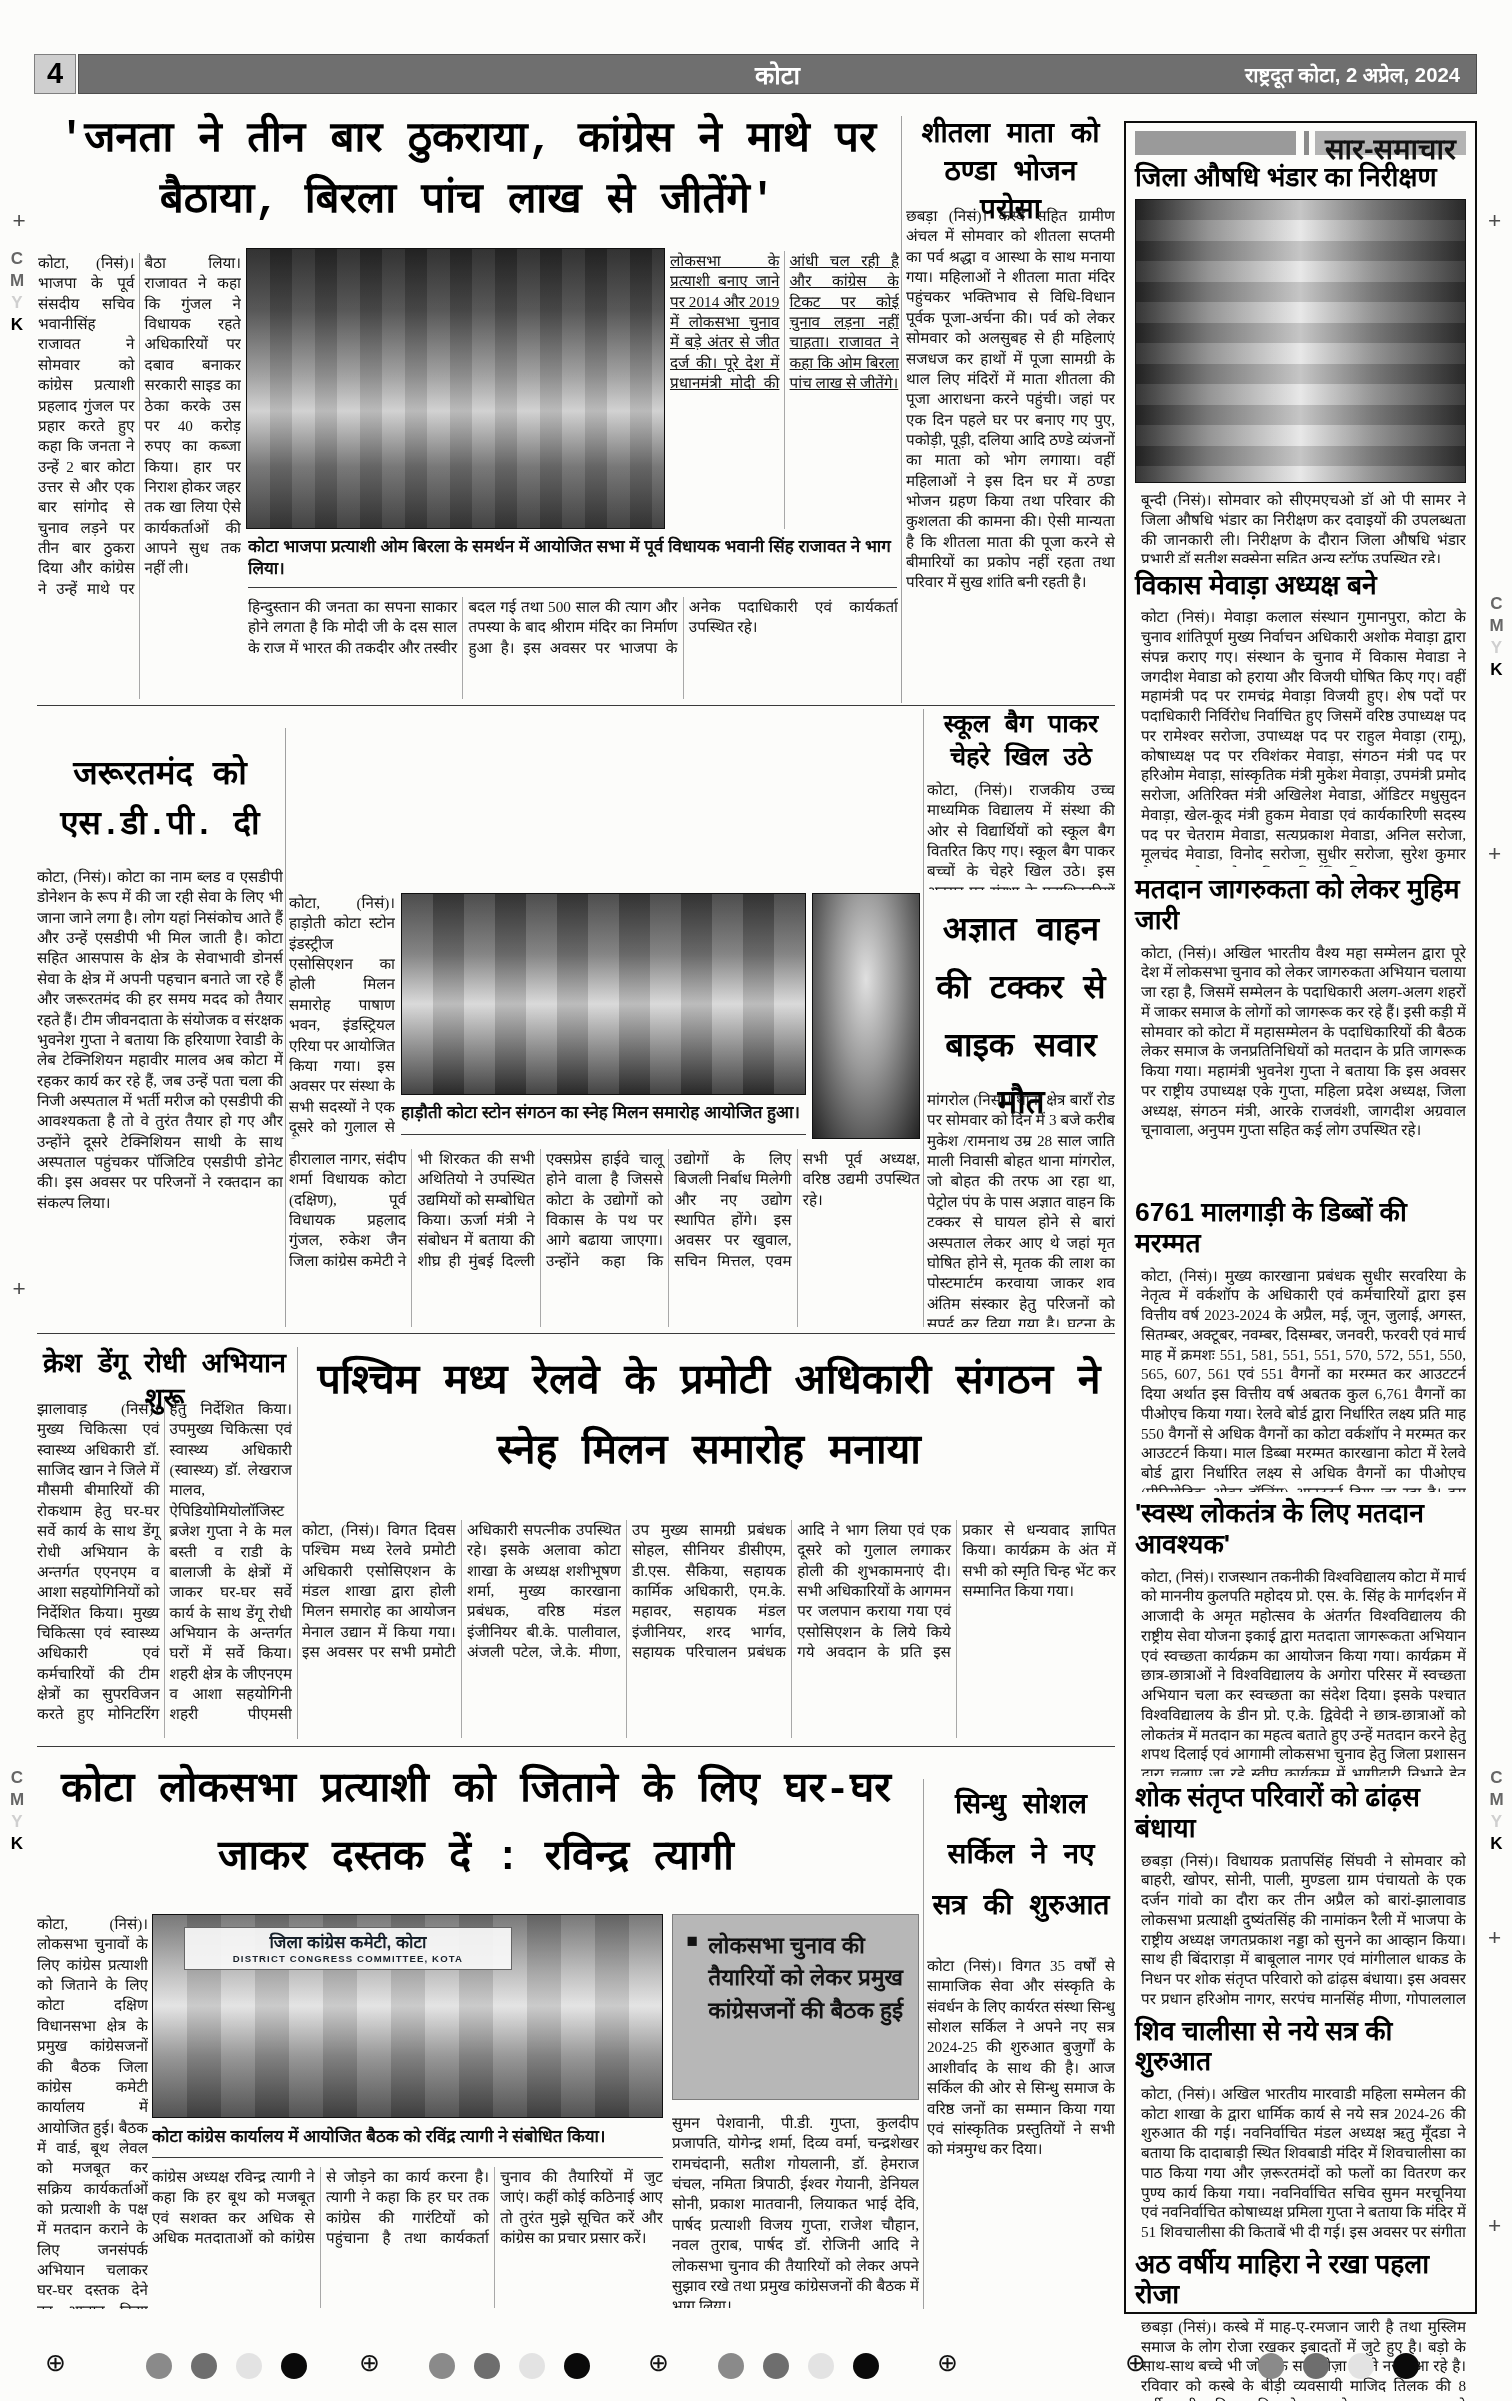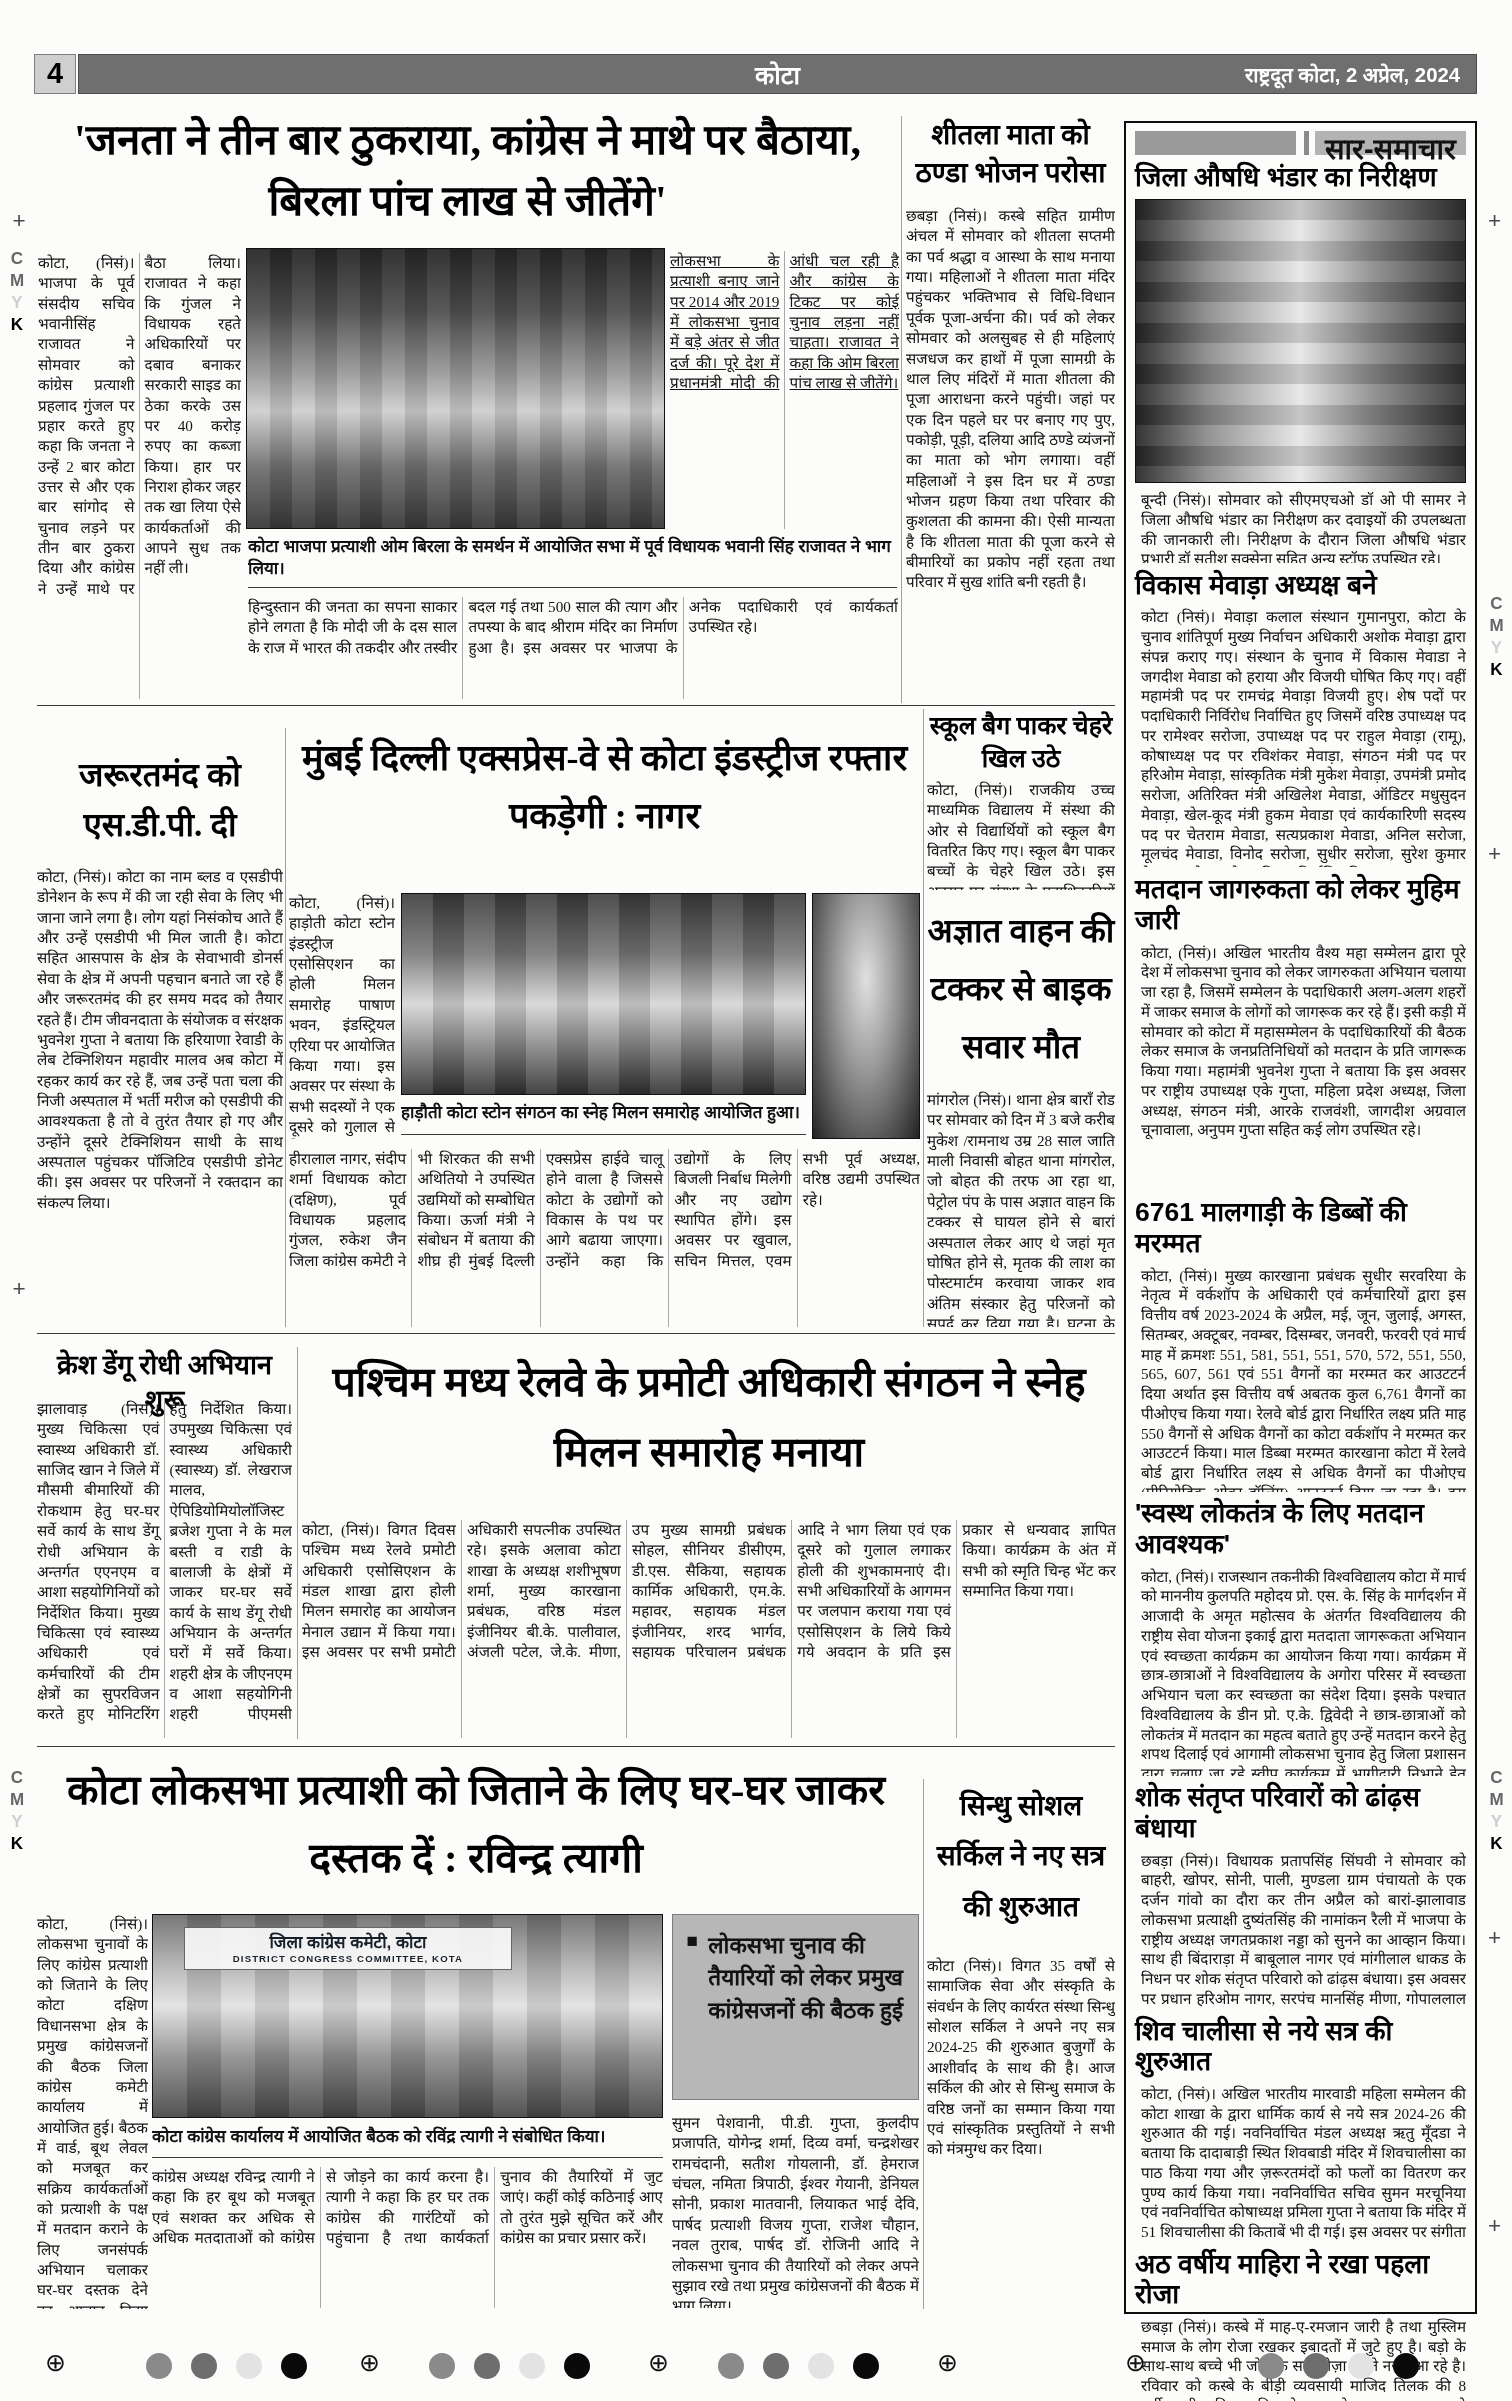--- a/index.html
+++ b/index.html
@@ -1,19 +1,19 @@
 <!DOCTYPE html>
 <html style="font-size:9px"><head>
 <meta charset="utf-8">
 <style>
   html,body{margin:0;padding:0;background:#d8d8d4;}
   #sheet{position:relative;width:1512px;height:2401px;background:#fcfcfa;
          font-family:"Liberation Serif",serif;color:#121212;overflow:hidden;}
   .abs{position:absolute;box-sizing:border-box;}
-  .hl{font-family:Liberation Serif, serif;font-weight:bold;text-align:center;color:#000;}
+  .hl{font-family:Liberation Mono, monospace;font-weight:bold;text-align:center;color:#000;}
   .bt{font-size:15.2px;line-height:1.34;text-align:justify;overflow:hidden;}
   .c2{column-count:2;column-gap:10.2px;column-rule:0.6px solid #a8a8a8;}
   .c3{column-count:3;column-gap:11.3px;column-rule:0.6px solid #a8a8a8;}
   .c5{column-count:5;column-gap:11.3px;column-rule:0.6px solid #a8a8a8;}
   .caption{font-family:"Liberation Sans",sans-serif;font-weight:bold;font-size:17px;
            line-height:1.3;border-bottom:1.1px solid #3a3a3a;padding-bottom:3.4px;overflow:hidden;}
   .rule{background:#3a3a3a;height:1.1px;}
   .vline{background:#a0a0a0;width:0.6px;}
   .photo{border:1.1px solid #101010;overflow:hidden;}
   .ph-meeting{background:
@@ -119,21 +119,20 @@
   <div class="abs hl" style="left:906px;top:116px;width:209px;height:82px;font-size:28px;line-height:1.35;">शीतला माता को ठण्डा भोजन परोसा</div>
   <div class="abs bt" style="left:906px;top:206px;width:209px;height:496px;">छबड़ा (निसं)। कस्बे सहित ग्रामीण अंचल में सोमवार को शीतला सप्तमी का पर्व श्रद्धा व आस्था के साथ मनाया गया। महिलाओं ने शीतला माता मंदिर पहुंचकर भक्तिभाव से विधि-विधान पूर्वक पूजा-अर्चना की। पर्व को लेकर सोमवार को अलसुबह से ही महिलाएं सजधज कर हाथों में पूजा सामग्री के थाल लिए मंदिरों में माता शीतला की पूजा आराधना करने पहुंची। जहां पर एक दिन पहले घर पर बनाए गए पुए, पकोड़ी, पूड़ी, दलिया आदि ठण्डे व्यंजनों का माता को भोग लगाया। वहीं महिलाओं ने इस दिन घर में ठण्डा भोजन ग्रहण किया तथा परिवार की कुशलता की कामना की। ऐसी मान्यता है कि शीतला माता की पूजा करने से बीमारियों का प्रकोप नहीं रहता तथा परिवार में सुख शांति बनी रहती है।</div>
 
   <div class="abs rule" style="left:37px;top:705px;width:1078px;"></div>
 
   <div class="abs hl" style="left:37px;top:751px;width:246px;height:104px;font-size:33px;line-height:1.5;">जरूरतमंद को एस.डी.पी. दी</div>
   <div class="abs bt" style="left:37px;top:867px;width:246px;height:423px;">कोटा, (निसं)। कोटा का नाम ब्लड व एसडीपी डोनेशन के रूप में की जा रही सेवा के लिए भी जाना जाने लगा है। लोग यहां निसंकोच आते हैं और उन्हें एसडीपी भी मिल जाती है। कोटा सहित आसपास के क्षेत्र के सेवाभावी डोनर्स सेवा के क्षेत्र में अपनी पहचान बनाते जा रहे हैं और जरूरतमंद की हर समय मदद को तैयार रहते हैं। टीम जीवनदाता के संयोजक व संरक्षक भुवनेश गुप्ता ने बताया कि हरियाणा रेवाडी के लेब टेक्निशियन महावीर मालव अब कोटा में रहकर कार्य कर रहे हैं, जब उन्हें पता चला की निजी अस्पताल में भर्ती मरीज को एसडीपी की आवश्यकता है तो वे तुरंत तैयार हो गए और उन्होंने दूसरे टेक्निशियन साथी के साथ अस्पताल पहुंचकर पॉजिटिव एसडीपी डोनेट की। इस अवसर पर परिजनों ने रक्तदान का संकल्प लिया।</div>
 
   <div class="abs vline" style="left:285px;top:728px;height:599px;"></div>
 
-  <div class="abs hl" style="left:289px;top:730px;width:631px;height:148px;font-size:36px;line-height:1.6;">मुंबई दिल्ली एक्सप्रेस-वे से कोटा इंडस्ट्रीज रफ्तार पकड़ेगी : नागर</div>
   <div class="abs bt" style="left:289px;top:893px;width:106px;height:246px;">कोटा, (निसं)। हाड़ोती कोटा स्टोन इंडस्ट्रीज एसोसिएशन का होली मिलन समारोह पाषाण भवन, इंडस्ट्रियल एरिया पर आयोजित किया गया। इस अवसर पर संस्था के सभी सदस्यों ने एक दूसरे को गुलाल से तिलक लगाकर होली की शुभकामनाएं दी। महासचिव रवि निमोदिया ने बताया कि संस्था द्वारा इस अवसर पर रंगारंग सांस्कृतिक कार्यक्रम आयोजित किया गया।</div>
   <div class="abs photo ph-group" style="left:401px;top:893px;width:405px;height:202px;"></div>
   <div class="abs caption" style="left:401px;top:1102px;width:405px;height:33px;">हाड़ौती कोटा स्टोन संगठन का स्नेह मिलन समारोह आयोजित हुआ।</div>
   <div class="abs photo ph-portrait" style="left:812px;top:893px;width:108px;height:246px;"></div>
   <div class="abs bt c5" style="left:289px;top:1149px;width:631px;height:178px;">हीरालाल नागर, संदीप शर्मा विधायक कोटा (दक्षिण), पूर्व विधायक प्रहलाद गुंजल, रुकेश जैन जिला कांग्रेस कमेटी ने भी शिरकत की सभी अथितियो ने उपस्थित उद्यमियों को सम्बोधित किया। ऊर्जा मंत्री ने संबोधन में बताया की शीघ्र ही मुंबई दिल्ली एक्सप्रेस हाईवे चालू होने वाला है जिससे कोटा के उद्योगों को विकास के पथ पर आगे बढाया जाएगा। उन्होंने कहा कि उद्योगों के लिए बिजली निर्बाध मिलेगी और नए उद्योग स्थापित होंगे। इस अवसर पर खुवाल, सचिन मित्तल, एवम सभी पूर्व अध्यक्ष, वरिष्ठ उद्यमी उपस्थित रहे।</div>
 
   <div class="abs vline" style="left:923px;top:709px;height:618px;"></div>
 
   <div class="abs hl" style="left:927px;top:710px;width:188px;height:63px;font-size:25px;line-height:1.3;">स्कूल बैग पाकर चेहरे खिल उठे</div>
   <div class="abs bt" style="left:927px;top:780px;width:188px;height:110px;">कोटा, (निसं)। राजकीय उच्च माध्यमिक विद्यालय में संस्था की ओर से विद्यार्थियों को स्कूल बैग वितरित किए गए। स्कूल बैग पाकर बच्चों के चेहरे खिल उठे। इस अवसर पर संस्था के पदाधिकारियों ने बच्चों को मन लगाकर पढ़ाई करने के लिए प्रेरित किया तथा भविष्य में भी संस्था द्वारा हर संभव सहयोग प्रदान किया जाएगा। सादे समारोह में आयोजित कार्यक्रम का संचालन अध्यापक नरेंद्र दाधीच द्वारा किया गया।</div>

